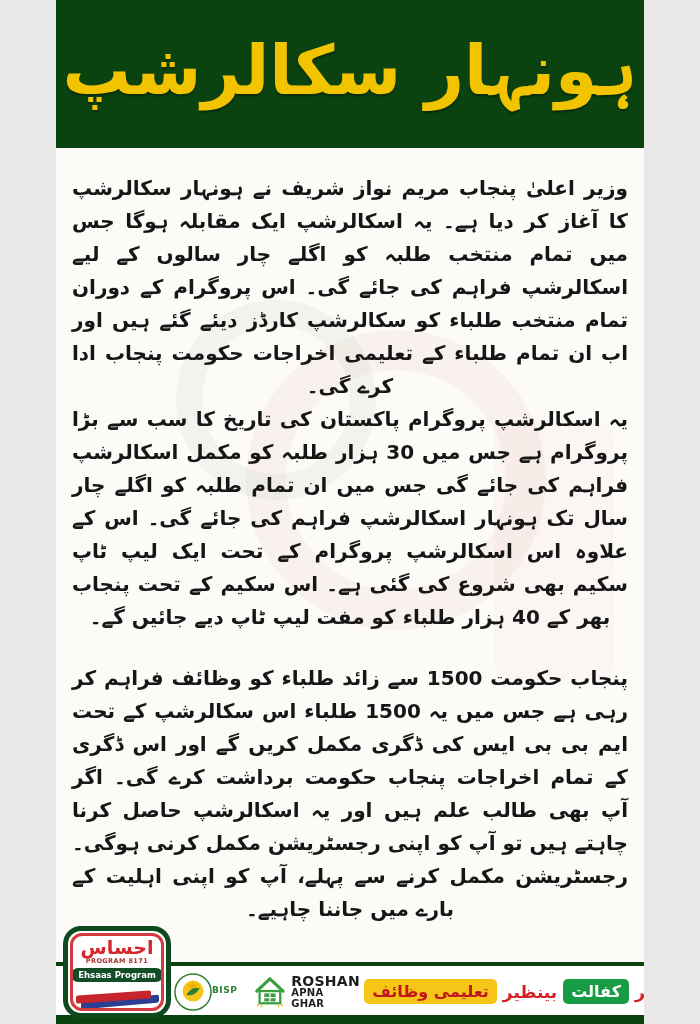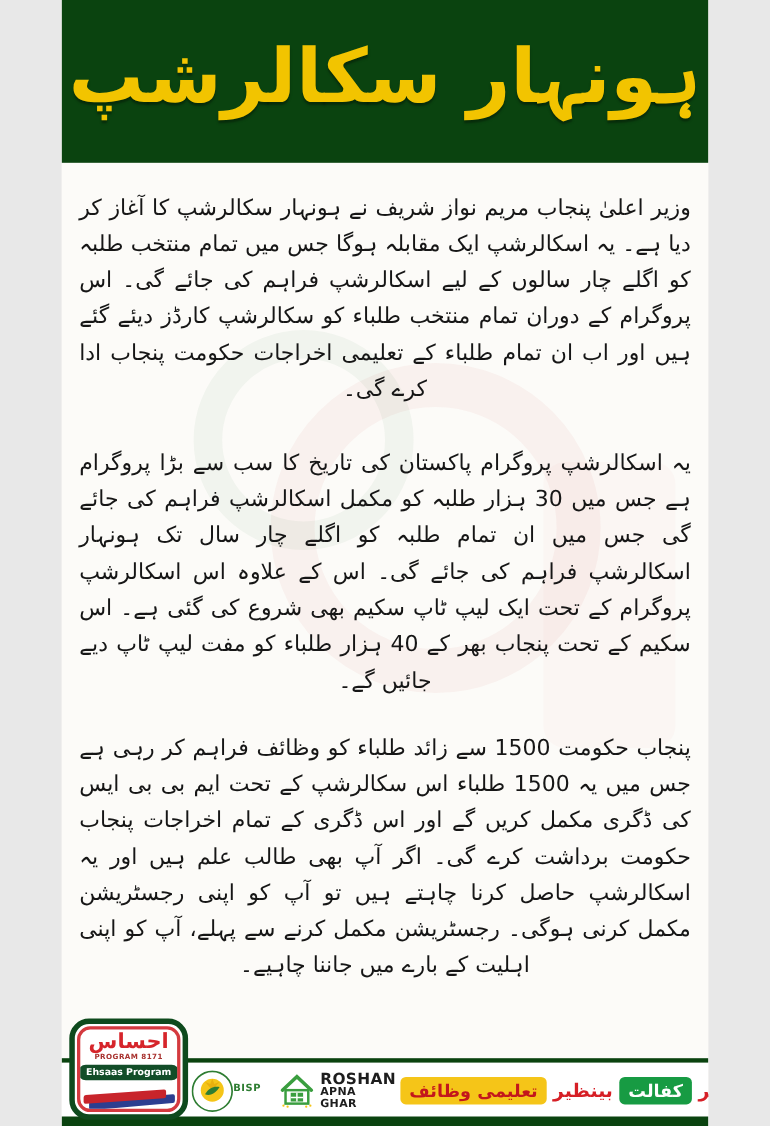--- a/index.html
+++ b/index.html
@@ -53,30 +53,31 @@
     background: rgba(220, 120, 120, 0.04);
   }
 
   
   .content {
     position: absolute;
     top: 148px; left: 0; right: 0; bottom: 70px;
     direction: rtl;
     padding: 14px 16px 0 16px;
     z-index: 1;
+    font-weight: bold;
   }
   .para {
     font-size: 20px;
     line-height: 33px;
     color: #161616;
     text-align: justify;
     text-align-last: center;
   }
   .para-1 { margin-top: 10px; }
-  .para-2 { margin-top: 34px; }
+  .para-2 { }
   .para-3 { margin-top: 28px; }
 
   
   .footer-strip {
     position: absolute;
     left: 0; right: 0; bottom: 0;
     height: 62px;
     background: #ffffff;
     border-top: 4px solid #0a430f;
     z-index: 2;

